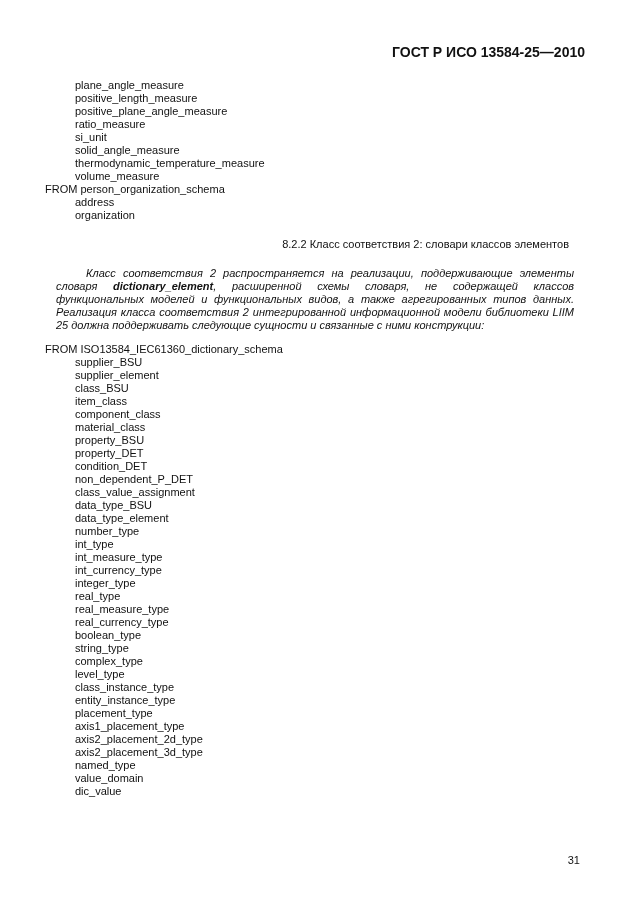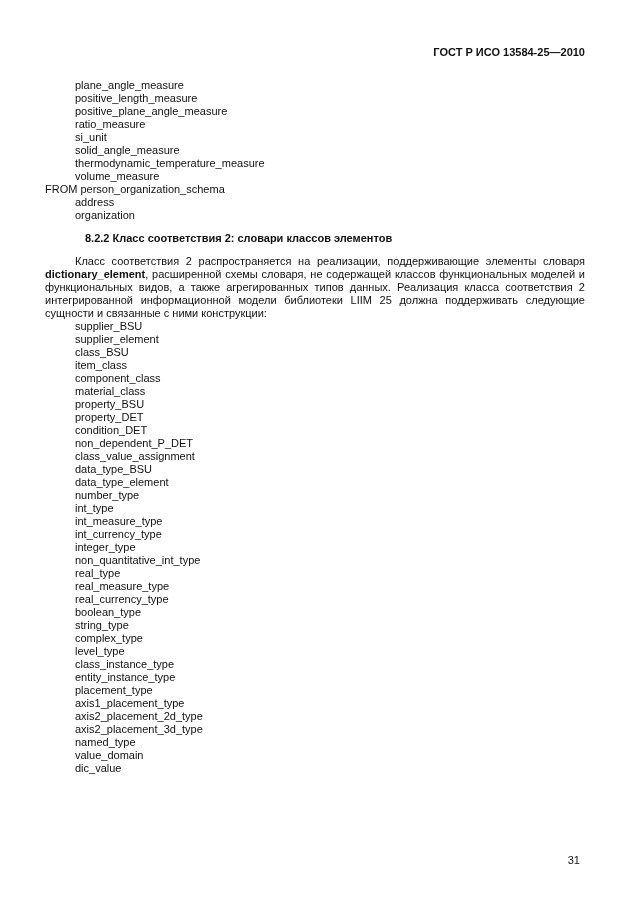--- a/index.html
+++ b/index.html
@@ -17,45 +17,47 @@
     line-height: 13px;
     color: #111111;
     overflow: hidden;
     box-sizing: border-box;
   }
   .doc-header {
     position: absolute;
     top: 46px;
     right: 45px;
     font-weight: bold;
-    font-size: 11px;
+    font-size: 14px;
     white-space: nowrap;
   }
   .content {
     position: absolute;
     top: 79px;
     left: 45px;
     width: 540px;
   }
   .code-list .code-item {
     padding-left: 30px;
     white-space: nowrap;
   }
   .code-line {
     white-space: nowrap;
   }
   .section-heading {
-    margin: 10px;
-    font-weight: bold;
+    margin: 16px;
+    font-weight: normal;
     text-indent: 30px;
+    text-align: right;
   }
   .body-para {
-    margin: 0;
+    margin: 11px;
     text-indent: 30px;
     text-align: justify;
+    font-style: italic;
   }
   .body-para b {
     font-weight: bold;
   }
   .page-number {
     position: absolute;
     bottom: 46px;
     right: 50px;
     font-size: 11px;
   }
@@ -84,41 +86,41 @@
 
     <div class="code-list">
         <div class="code-item">address</div>
         <div class="code-item">organization</div>
       </div>
 
     <p class="section-heading">8.2.2 Класс соответствия 2: словари классов элементов</p>
 
     <p class="body-para"><span>Класс соответствия 2 распространяется на реализации, поддерживающие элементы словаря </span><b>dictionary_element</b><span>, расширенной схемы словаря, не содержащей классов функциональных моделей и функциональных видов, а также агрегированных типов данных. Реализация класса соответствия 2 интегрированной информационной модели библиотеки LIIM 25 должна поддерживать следующие сущности и связанные с ними конструкции:</span></p>
 
+    <div class="code-line">FROM ISO13584_IEC61360_dictionary_schema</div>
 
     <div class="code-list">
         <div class="code-item">supplier_BSU</div>
         <div class="code-item">supplier_element</div>
         <div class="code-item">class_BSU</div>
         <div class="code-item">item_class</div>
         <div class="code-item">component_class</div>
         <div class="code-item">material_class</div>
         <div class="code-item">property_BSU</div>
         <div class="code-item">property_DET</div>
         <div class="code-item">condition_DET</div>
         <div class="code-item">non_dependent_P_DET</div>
         <div class="code-item">class_value_assignment</div>
         <div class="code-item">data_type_BSU</div>
         <div class="code-item">data_type_element</div>
         <div class="code-item">number_type</div>
         <div class="code-item">int_type</div>
         <div class="code-item">int_measure_type</div>
         <div class="code-item">int_currency_type</div>
         <div class="code-item">integer_type</div>
-        <div class="code-item">non_quantitative_int_type</div>
         <div class="code-item">real_type</div>
         <div class="code-item">real_measure_type</div>
         <div class="code-item">real_currency_type</div>
         <div class="code-item">boolean_type</div>
         <div class="code-item">string_type</div>
         <div class="code-item">complex_type</div>
         <div class="code-item">level_type</div>
         <div class="code-item">class_instance_type</div>
         <div class="code-item">entity_instance_type</div>
         <div class="code-item">placement_type</div>

